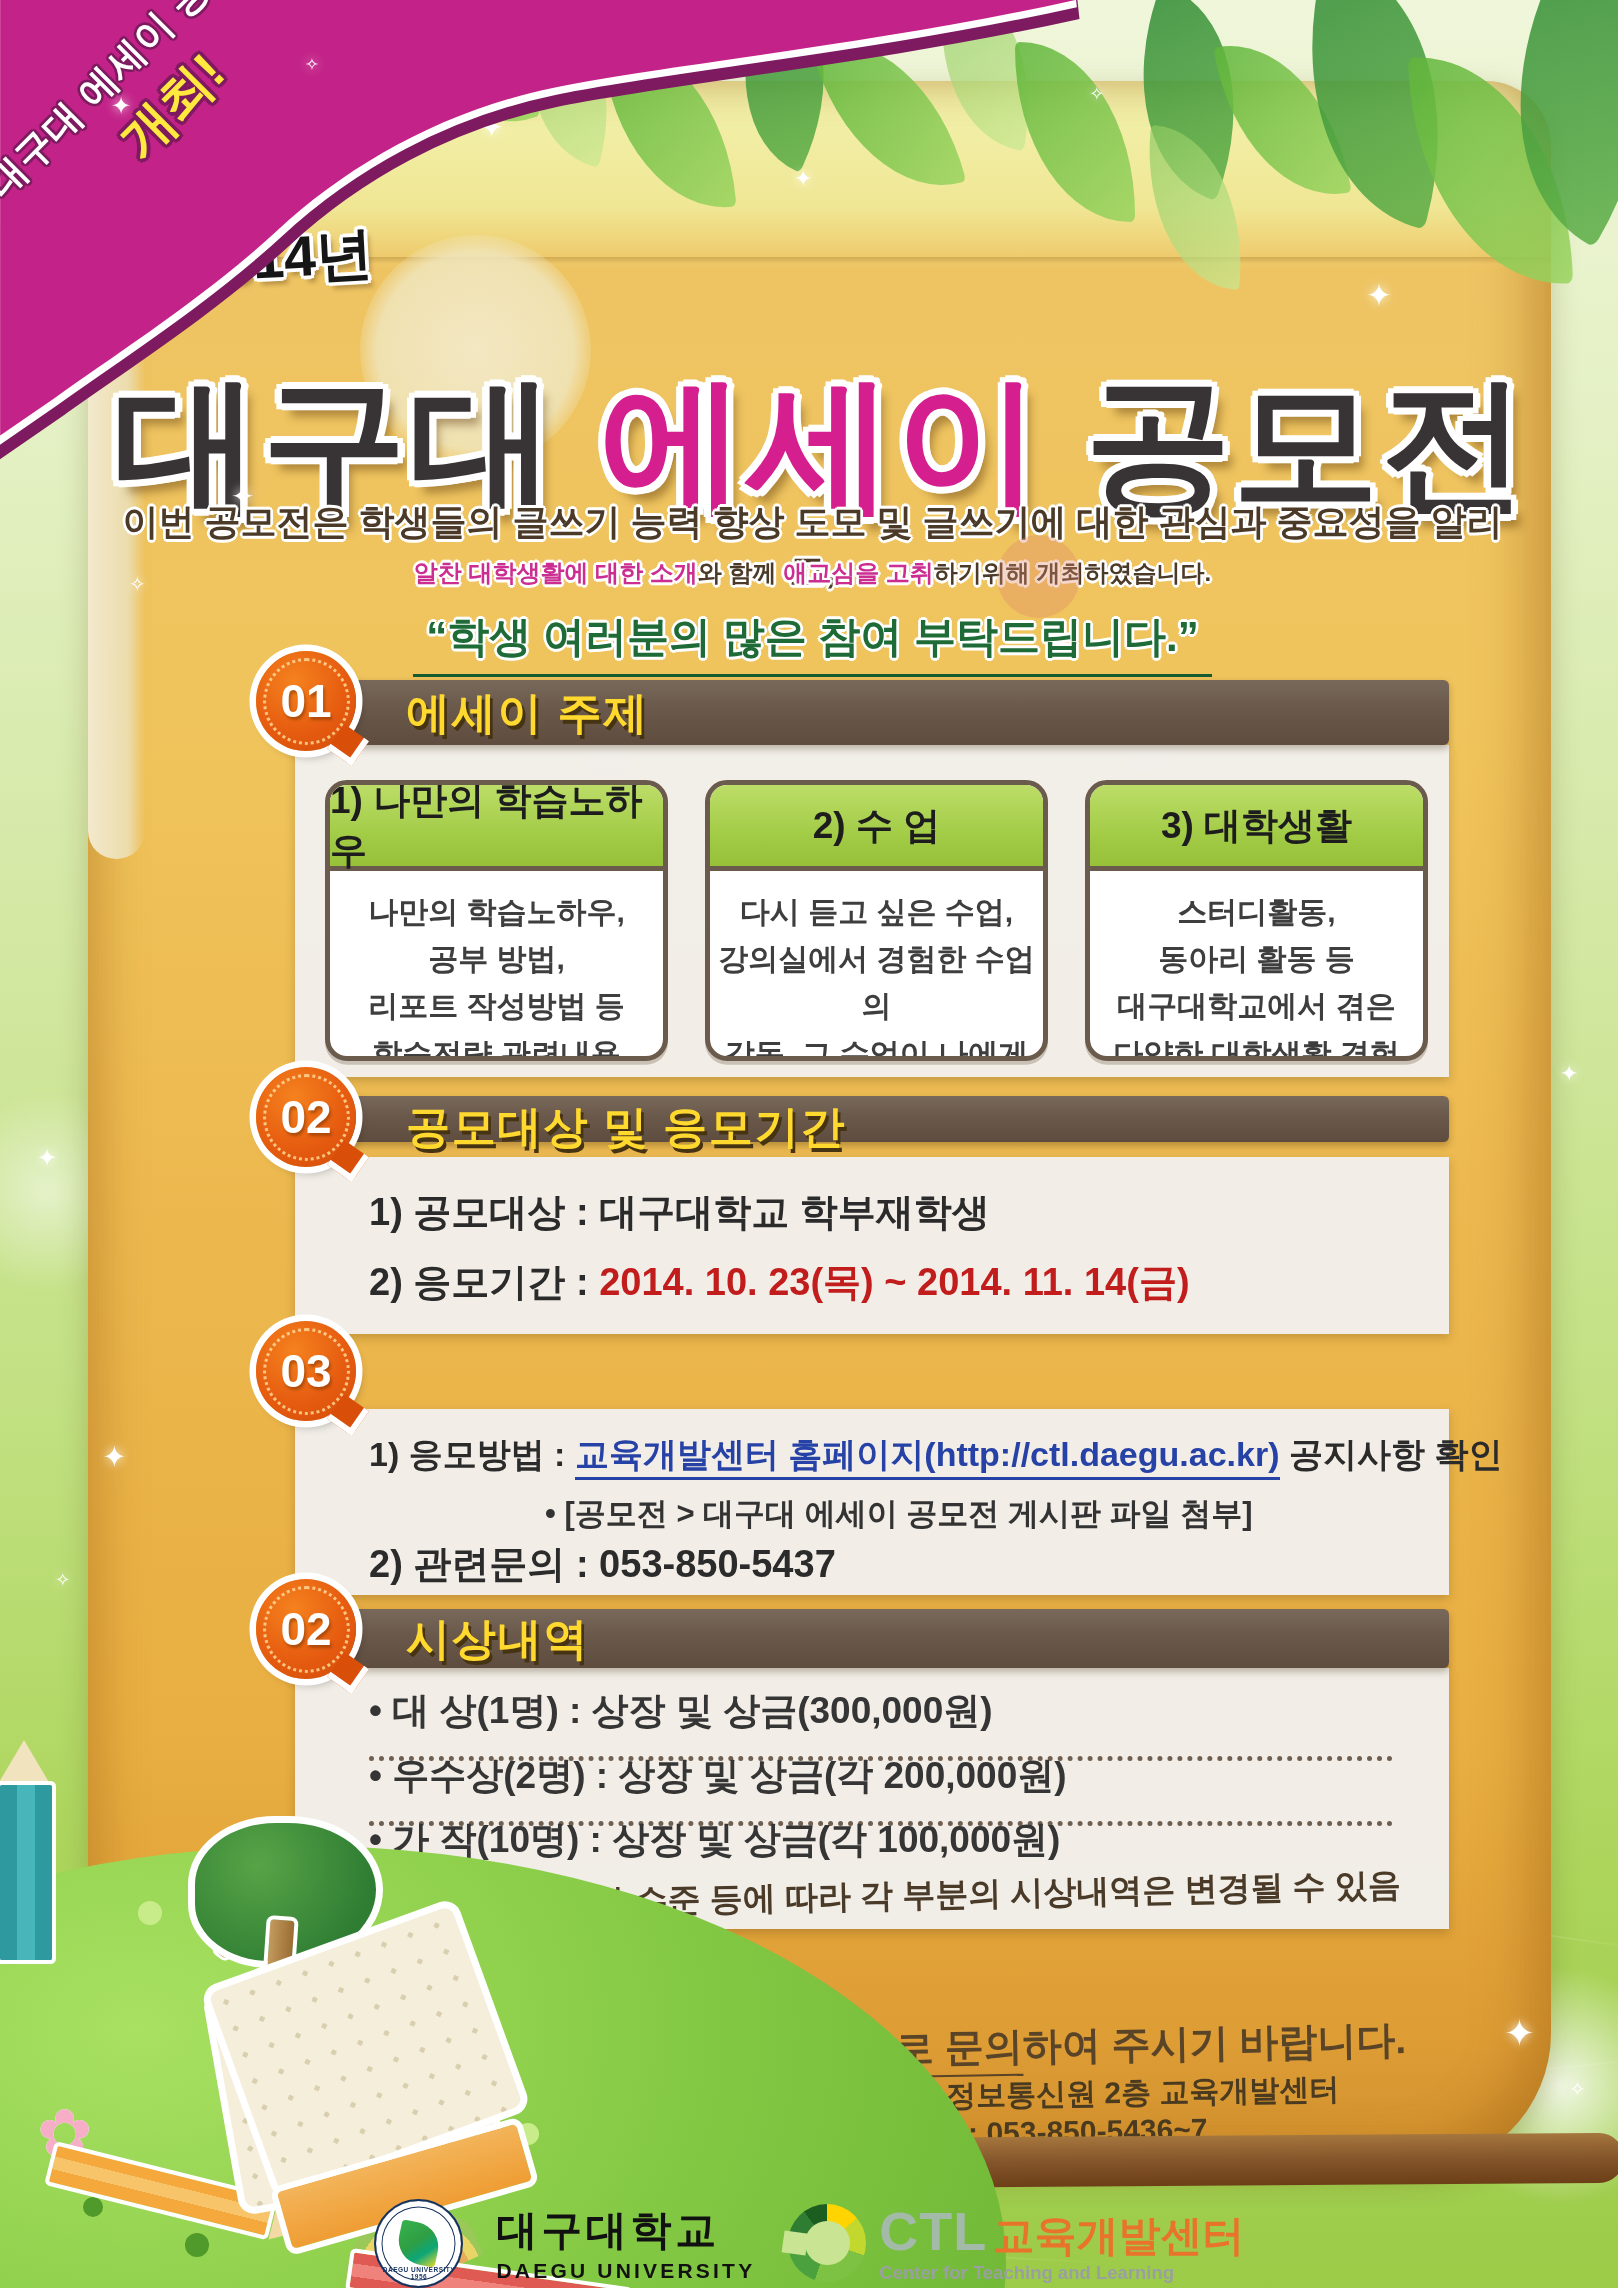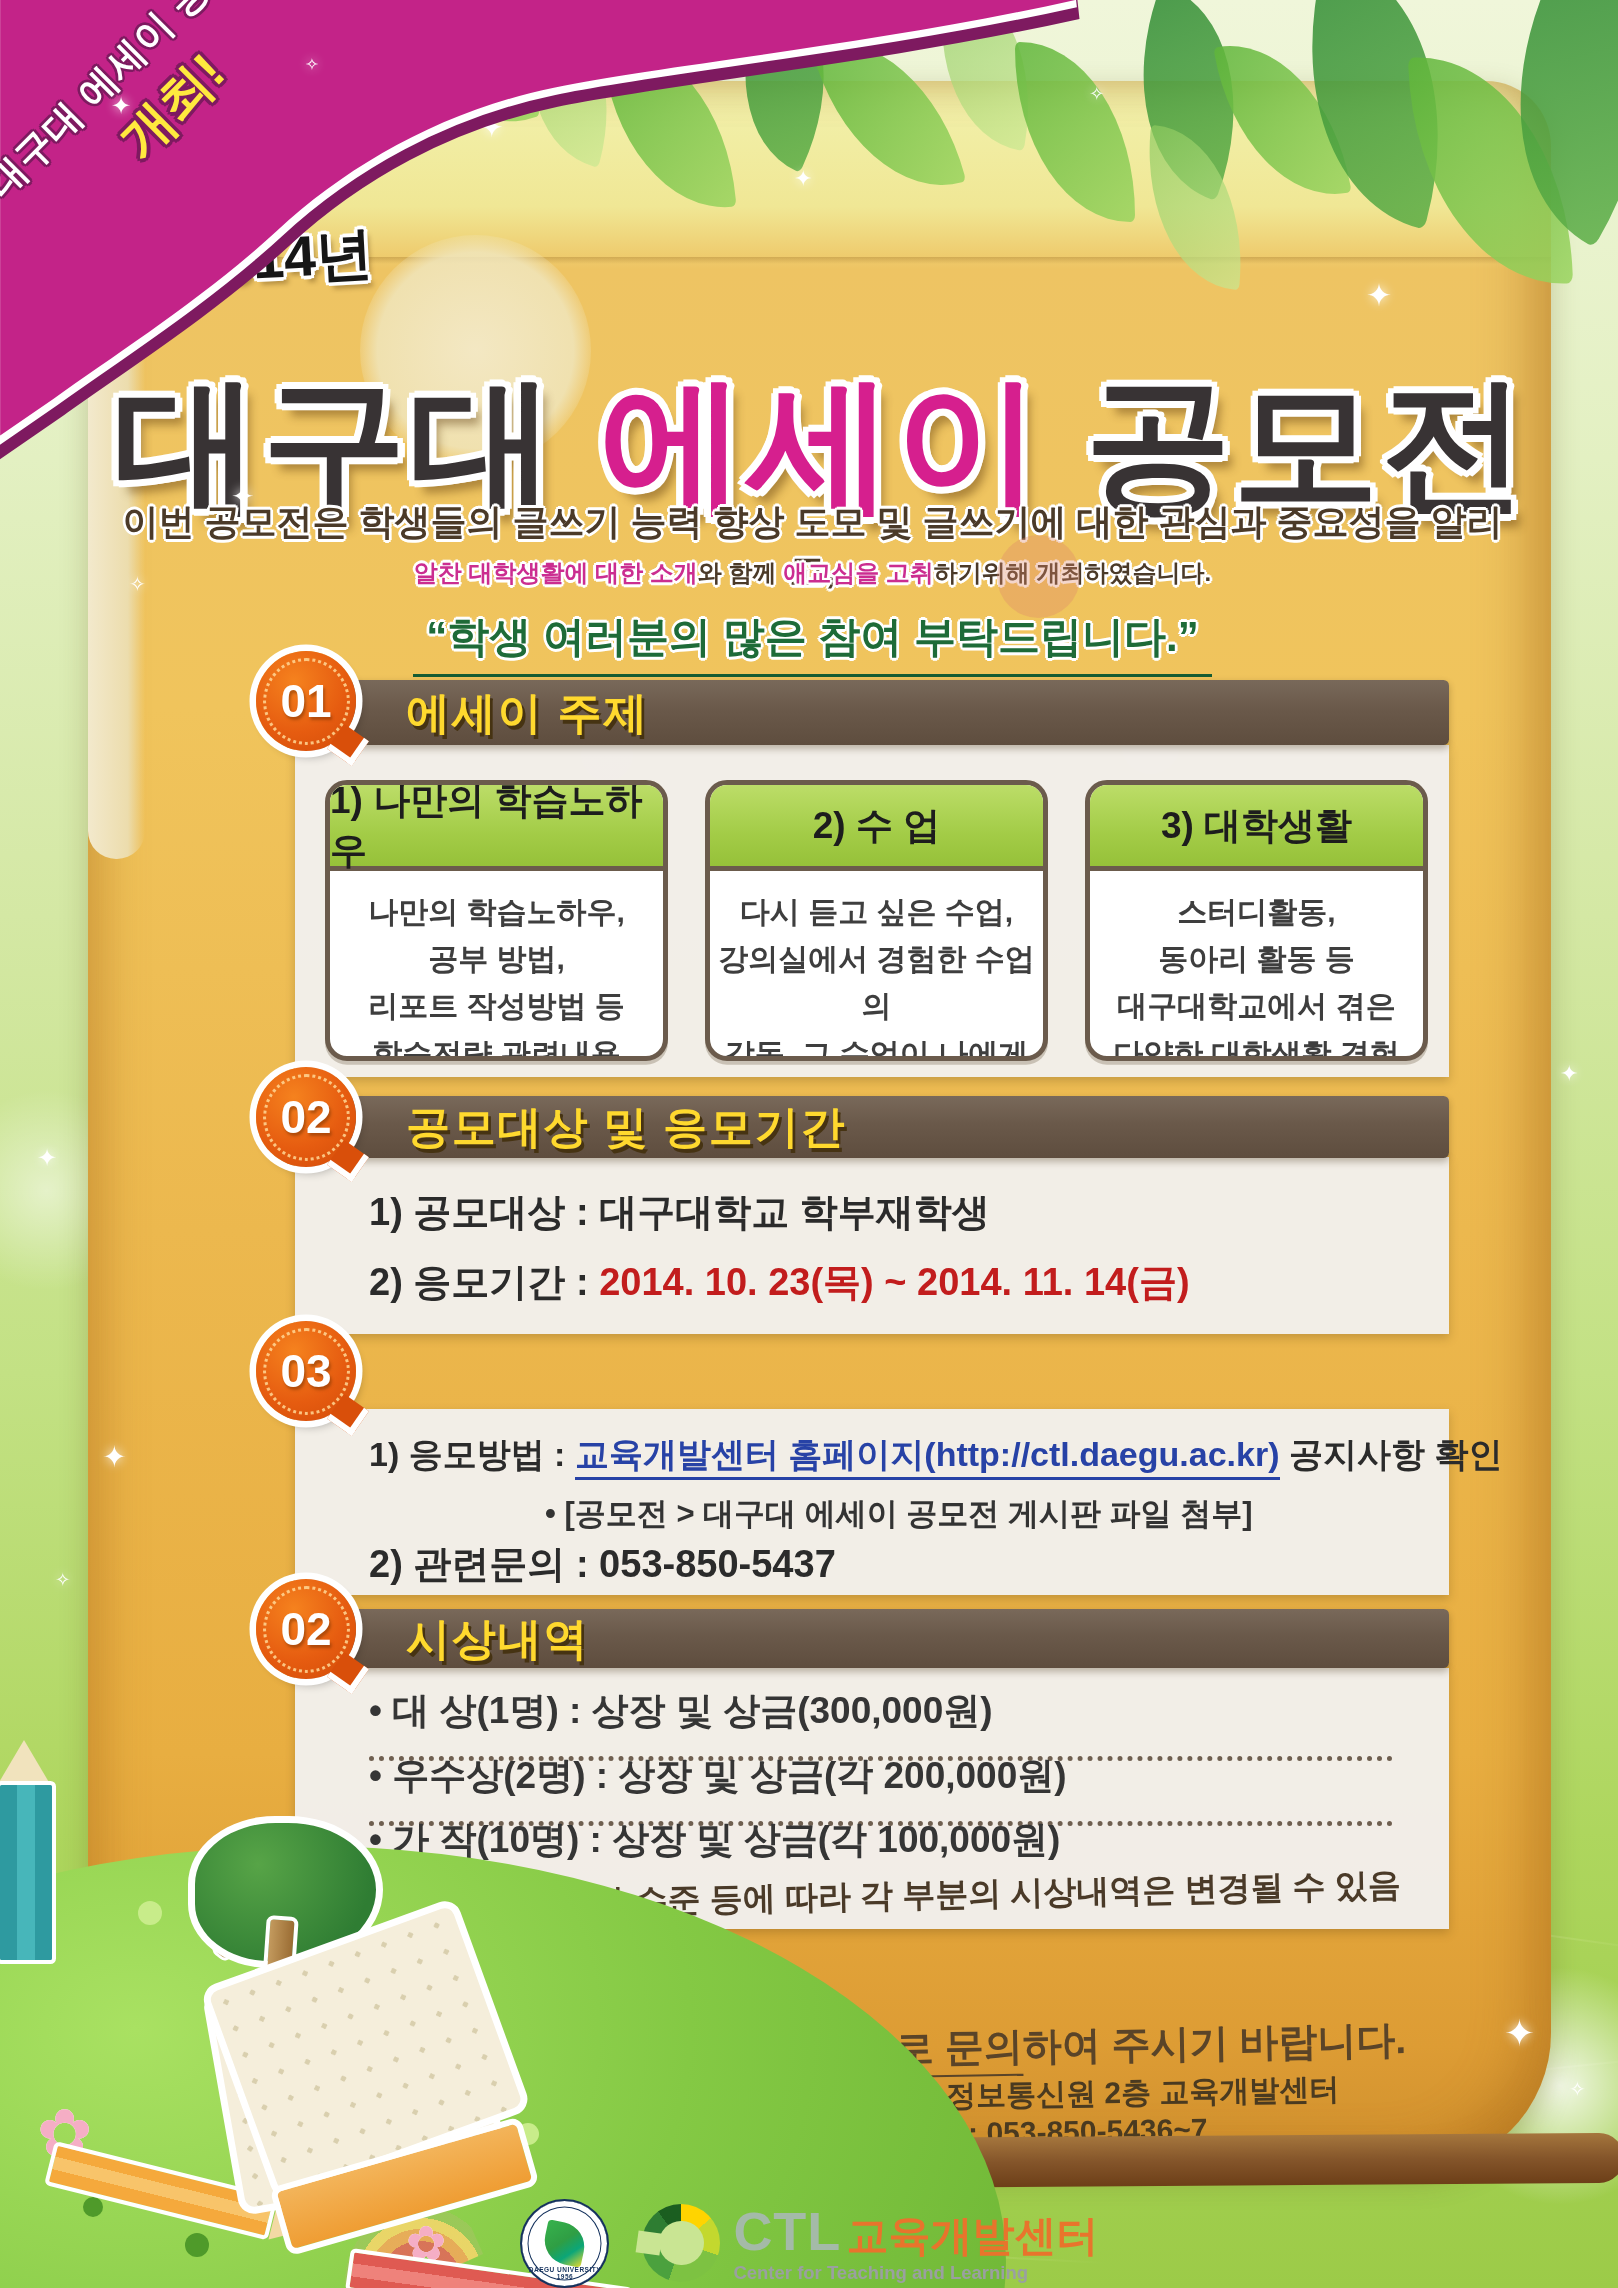--- a/index.html
+++ b/index.html
@@ -218,21 +218,21 @@
       <div class="topic-body">스터디활동,
 동아리 활동 등
 대구대학교에서 겪은
 다양한 대학생활 경험 등</div>
     </div>
   </div>
 
   <div class="badge" style="top:1067px;">
       <span>02</span>
     </div>
-  <div class="sec-bar" style="top:1096px;height:62px;">
+  <div class="sec-bar" style="top:1096px;height:46px;">
       <h2 style="line-height:61px;">공모대상 및 응모기간</h2>
     </div>
   <div class="sec-panel" style="top:1157px;height:177px;"></div>
   <div class="row" style="left:369px;top:1187px;"><span>1) 공모대상 : </span><span>대구대학교 학부재학생</span></div>
   <div class="row" style="left:369px;top:1257px;"><span>2) 응모기간 : </span><span class="red">2014. 10. 23(목) ~ 2014. 11. 14(금)</span></div>
 
   <div class="badge" style="top:1321px;">
       <span>03</span>
     </div>
   <div class="sec-panel" style="top:1409px;height:186px;"></div>
@@ -294,20 +294,24 @@
     <div class="pg" style="left:0;top:28px;width:258px;height:212px;transform:rotate(6deg);"></div>
     <div class="pg" style="left:18.5px;top:0;width:258px;height:212px;transform:rotate(-4deg);"></div>
     <div class="wrap"></div>
   </div>
 
   <div class="logos">
     <div class="seal">
       <div class="gem"></div>
       <div class="ringtext">DAEGU UNIVERSITY 1956</div>
     </div>
+    <div class="univ-text">
+      <div class="kr">대구대학교</div>
+      <div class="en">DAEGU UNIVERSITY</div>
+    </div>
     <div class="ctl-group">
       <div class="ctl-ring"></div>
       <div class="ctl-text">
         <div class="ctl-line1">
           <span class="ctl-abbr">CTL</span>
           <span class="ctl-kr">교육개발센터</span>
         </div>
         <div class="ctl-en">Center for Teaching and Learning</div>
       </div>
     </div>

